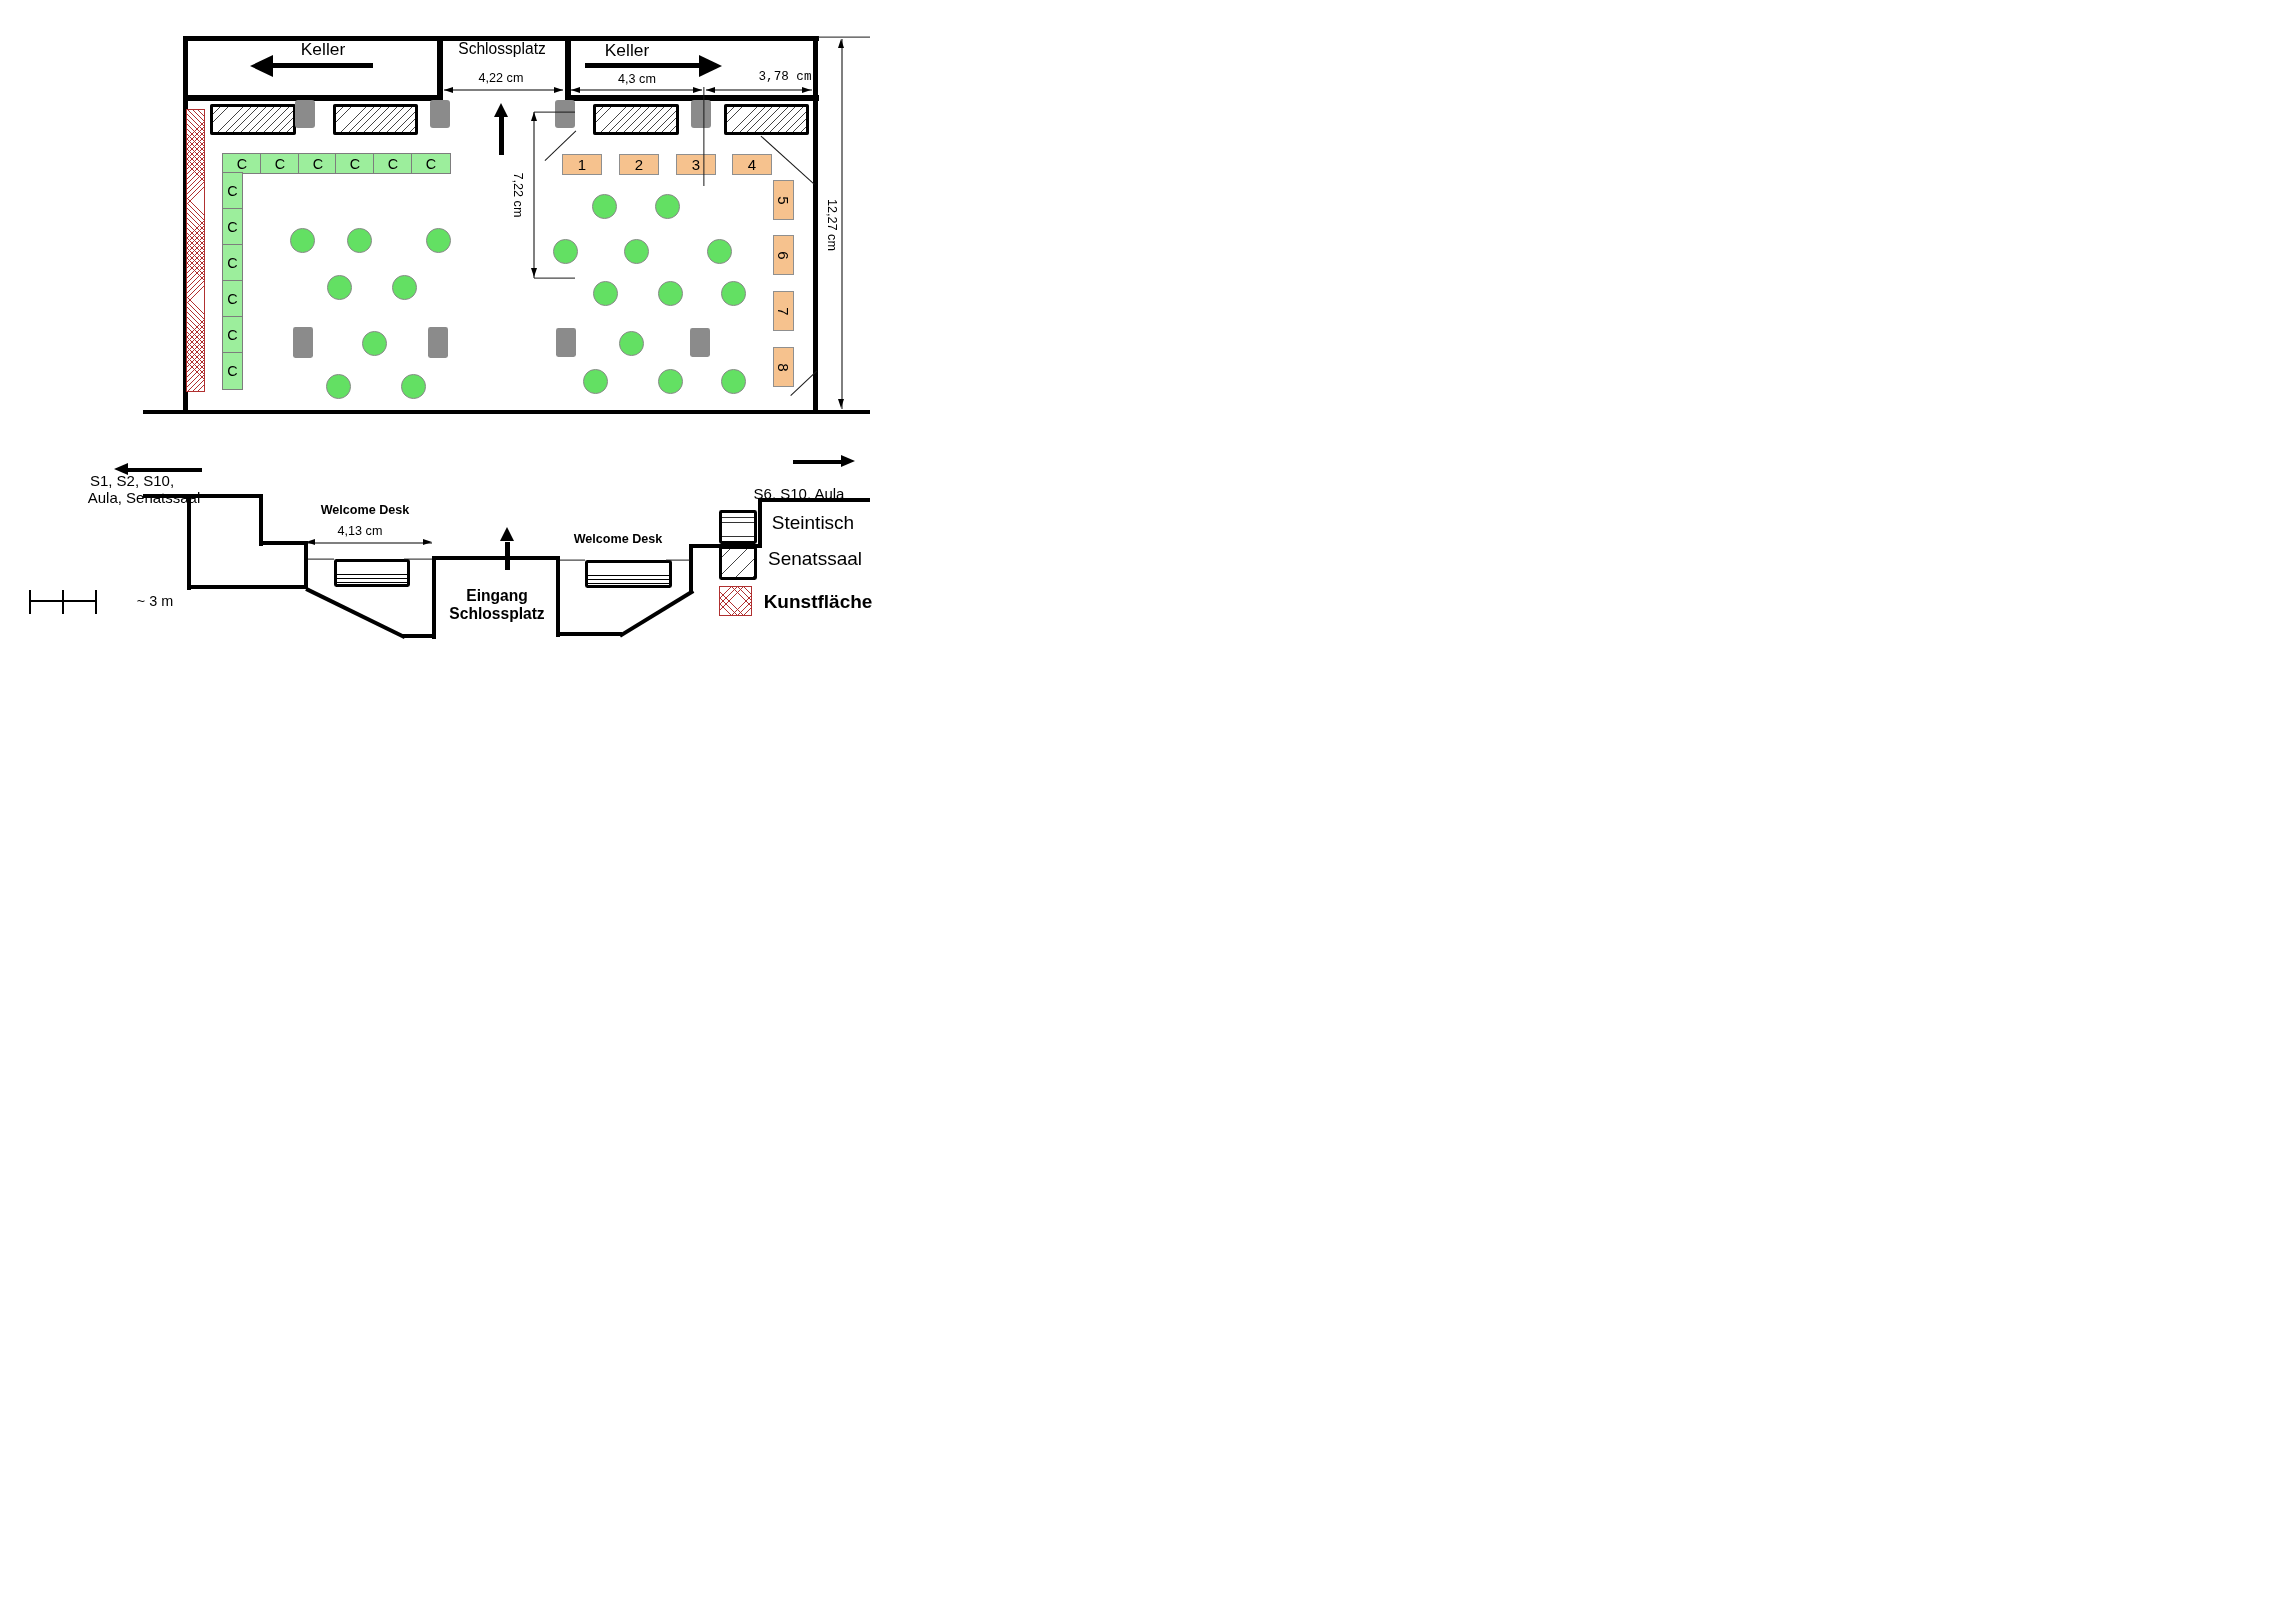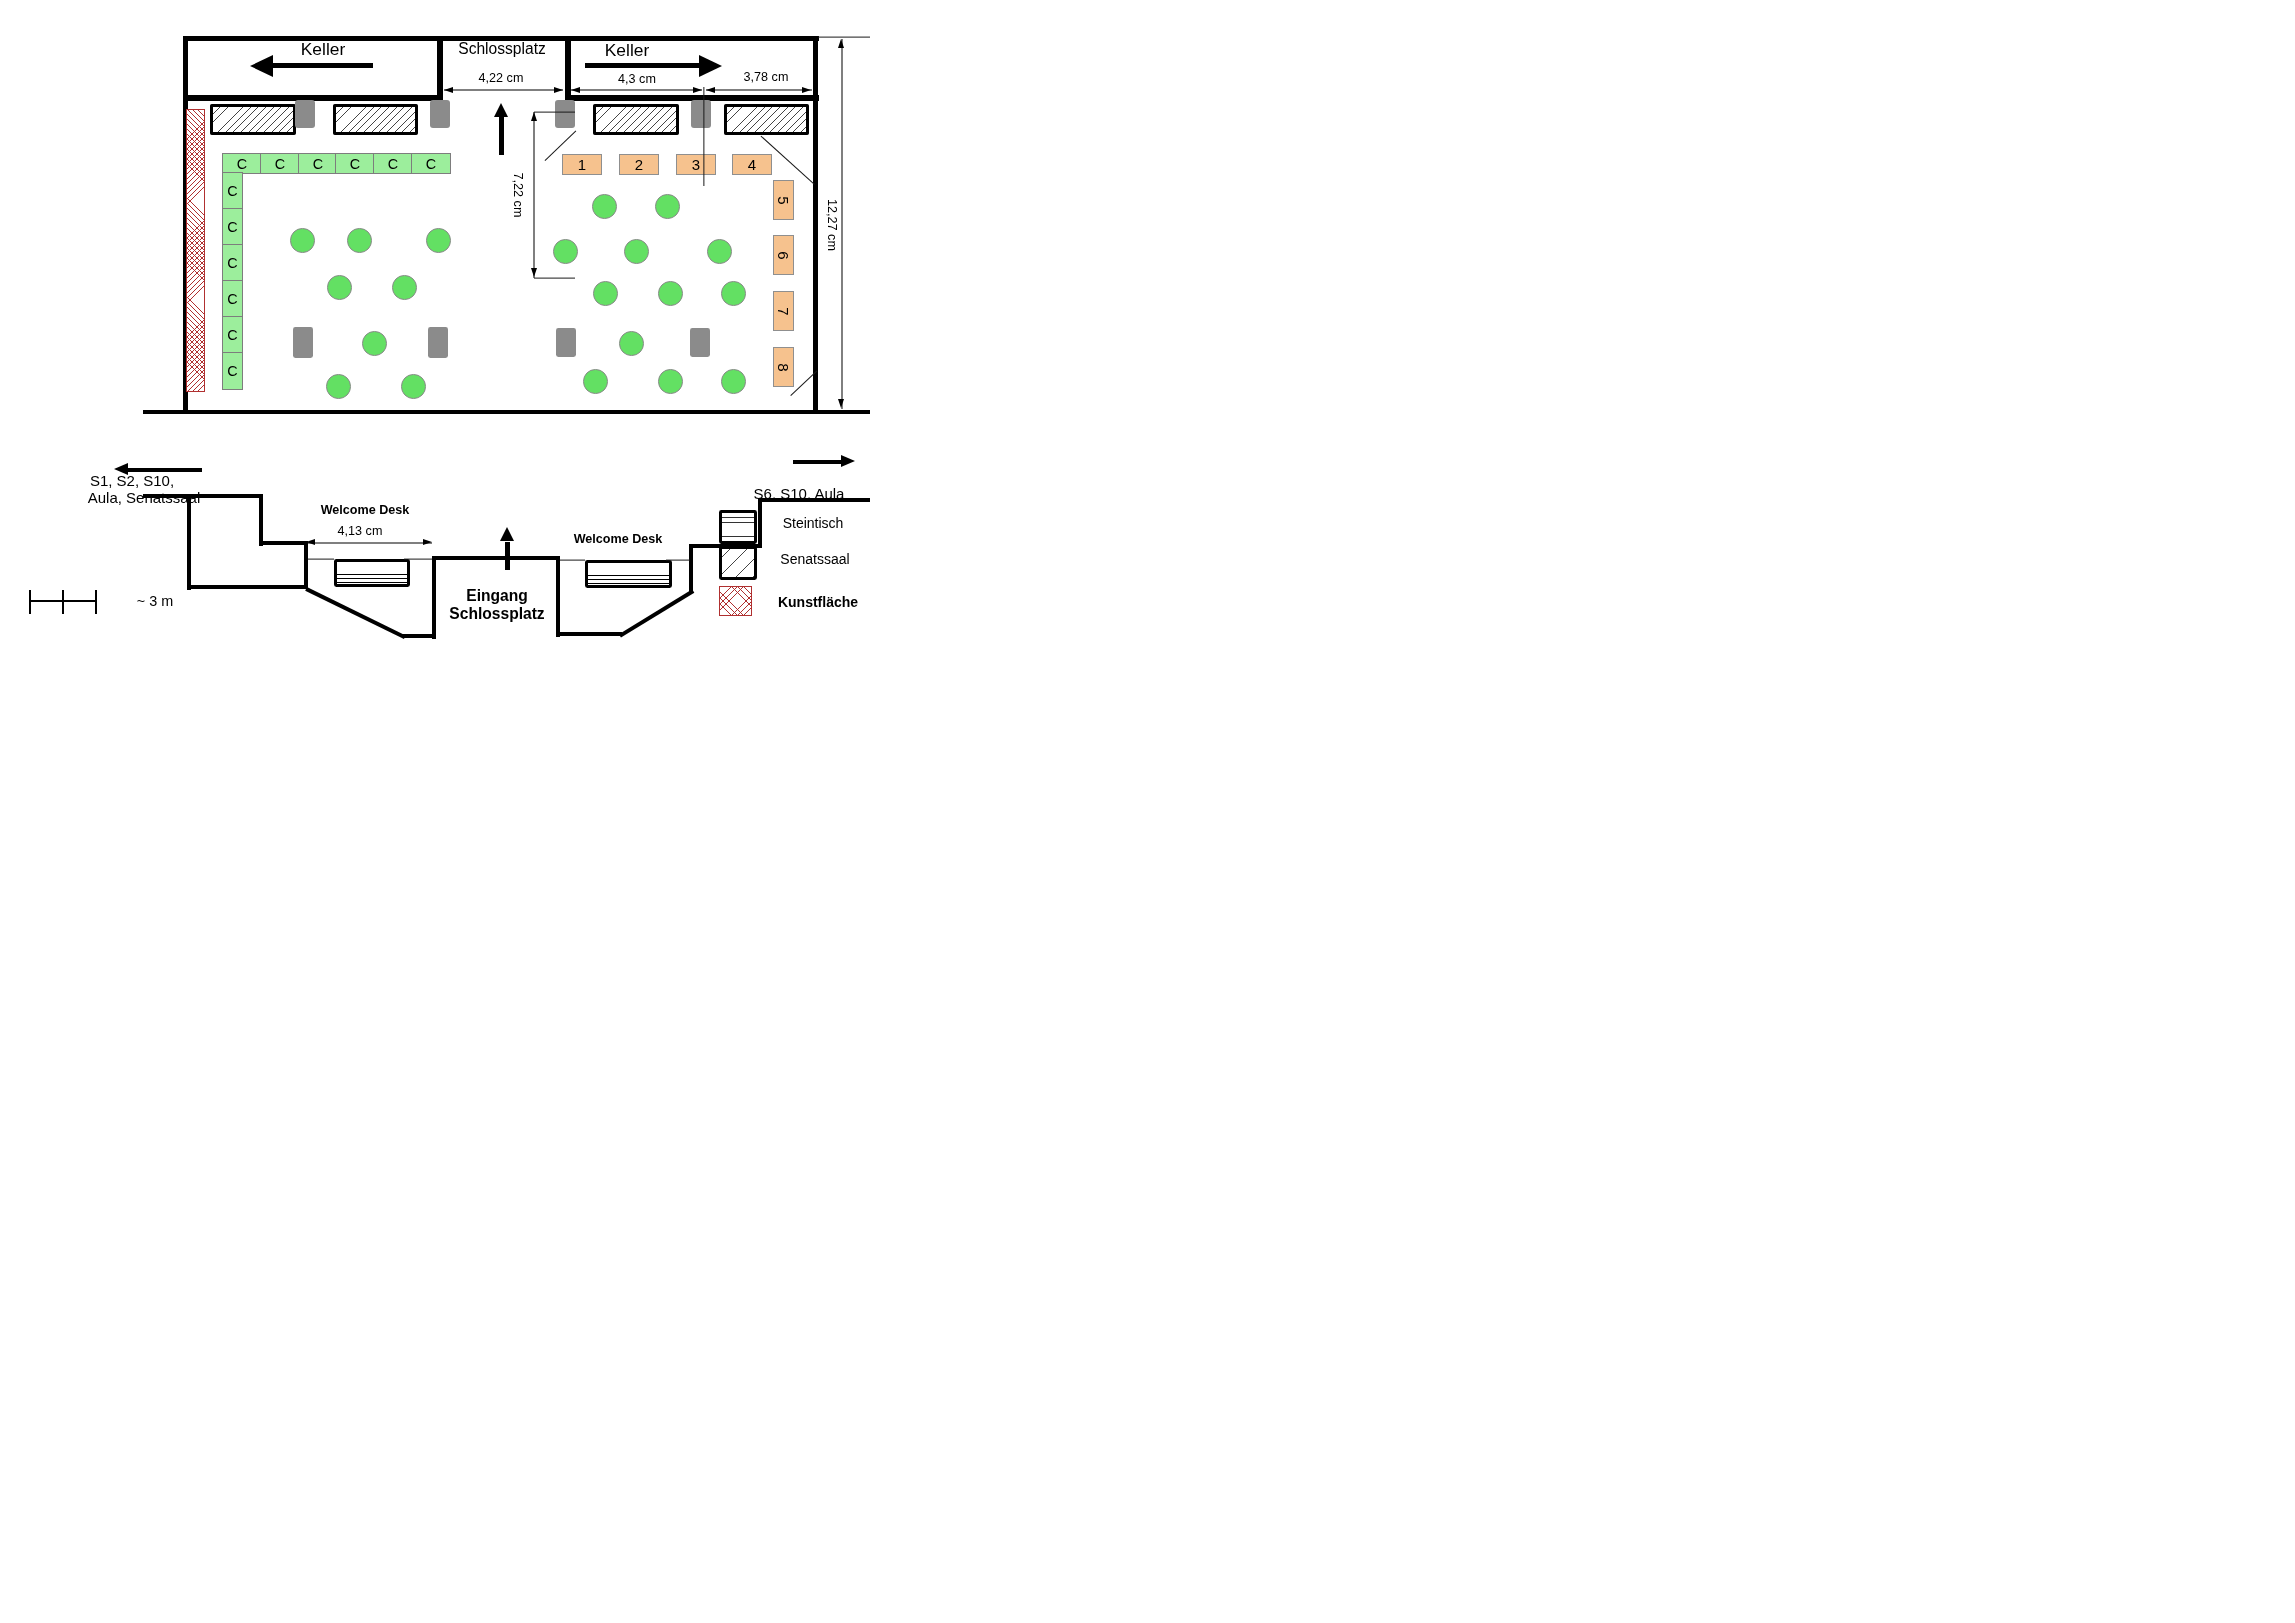--- a/index.html
+++ b/index.html
@@ -30,34 +30,34 @@
       repeating-linear-gradient(45deg,rgba(176,48,48,0) 0 3.6px,var(--art-red) 3.6px 4.1px),
       repeating-linear-gradient(135deg,rgba(176,48,48,0) 0 3.6px,var(--art-red) 3.6px 4.1px),#fff;}
   .lbl{position:absolute;transform:translate(-50%,-50%);white-space:nowrap;}
   .lbl.rot{transform:translate(-50%,-50%) rotate(90deg);}
   .f-keller{font-size:17.4px;}
   .f-schloss{font-size:15.6px;}
   .f-dim{font-size:12.6px;}
   .f-corr{font-size:15px;}
   .f-welcome{font-size:12.6px;font-weight:600;}
   .f-eingang{font-size:15.6px;font-weight:600;}
-  .f-legend{font-size:14px;}
+  .f-legend{font-size:19px;}
   .f-scale{font-size:14.4px;}
 </style>
 </head>
 <body>
 
 <div id="plan">
 
   <div class="lbl f-keller" style="left: 323px; top: 49px;">Keller</div>
   <div class="lbl f-keller" style="left: 627px; top: 50px;">Keller</div>
   <div class="lbl f-schloss" style="left: 502px; top: 49px;">Schlossplatz</div>
   <div class="lbl f-dim" style="left: 501px; top: 78px;">4,22 cm</div>
   <div class="lbl f-dim" style="left: 637px; top: 79px;">4,3 cm</div>
-  <div class="lbl f-dim" style="left: 766px; top: 77px;">3,78 cm</div>
+  <div class="lbl f-dim" style="left: 785px; top: 77px; font-family: Liberation Mono, monospace;">3,78 cm</div>
   <div class="lbl f-dim rot" style="left: 518px; top: 195px;">7,22 cm</div>
   <div class="lbl f-dim rot" style="left: 832px; top: 225px;">12,27 cm</div>
   <div class="lbl f-dim" style="left: 360px; top: 531px;">4,13 cm</div>
   <div class="lbl f-corr" style="left: 132px; top: 444px; margin-top: 36px;">S1, S2, S10,</div>
   <div class="lbl f-corr" style="left: 144px; top: 497px;">Aula, Senatssaal</div>
   <div class="lbl f-corr" style="left: 799px; top: 493px;">S6, S10, Aula</div>
   <div class="lbl f-welcome" style="left: 365px; top: 510px;">Welcome Desk</div>
   <div class="lbl f-welcome" style="left: 618px; top: 539px;">Welcome Desk</div>
   <div class="lbl f-eingang" style="left: 497px; top: 596px;">Eingang</div>
   <div class="lbl f-eingang" style="left: 497px; top: 614px;">Schlossplatz</div>

